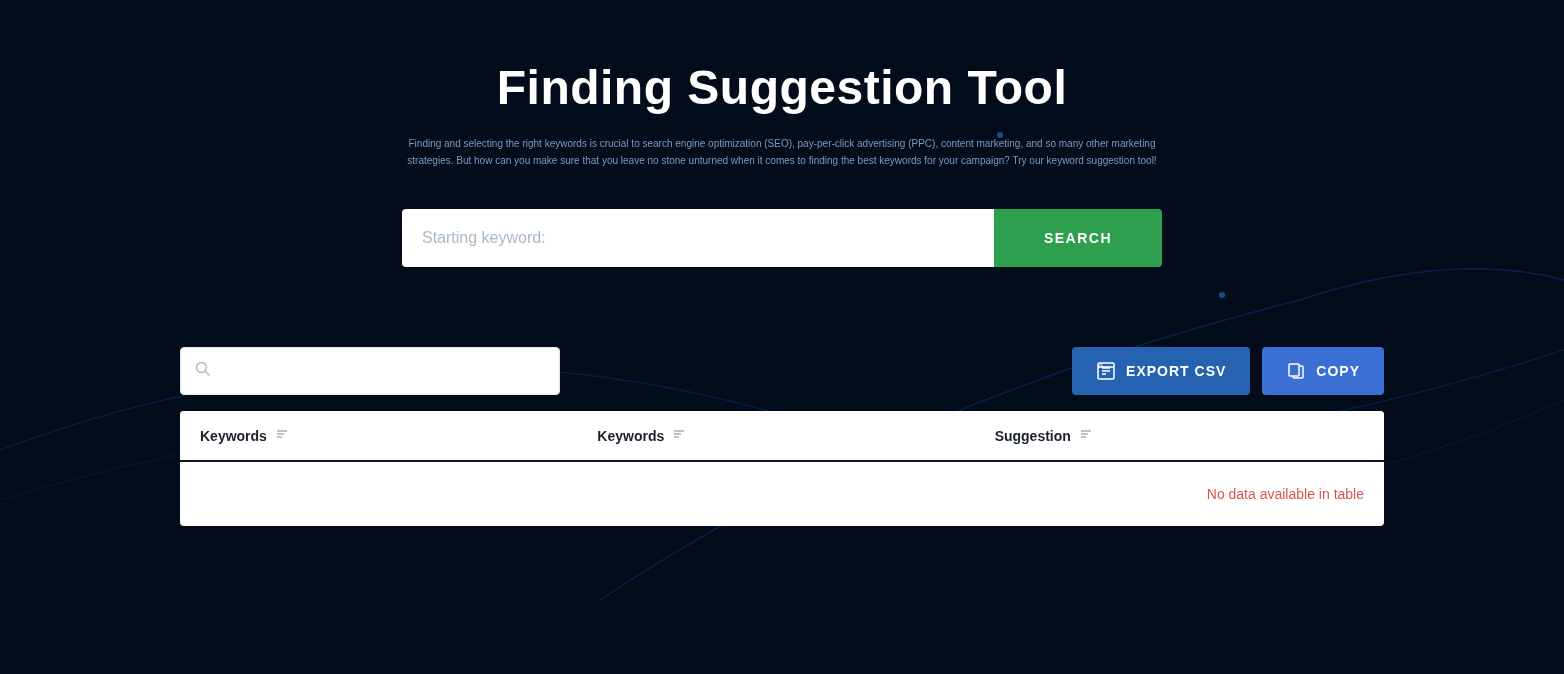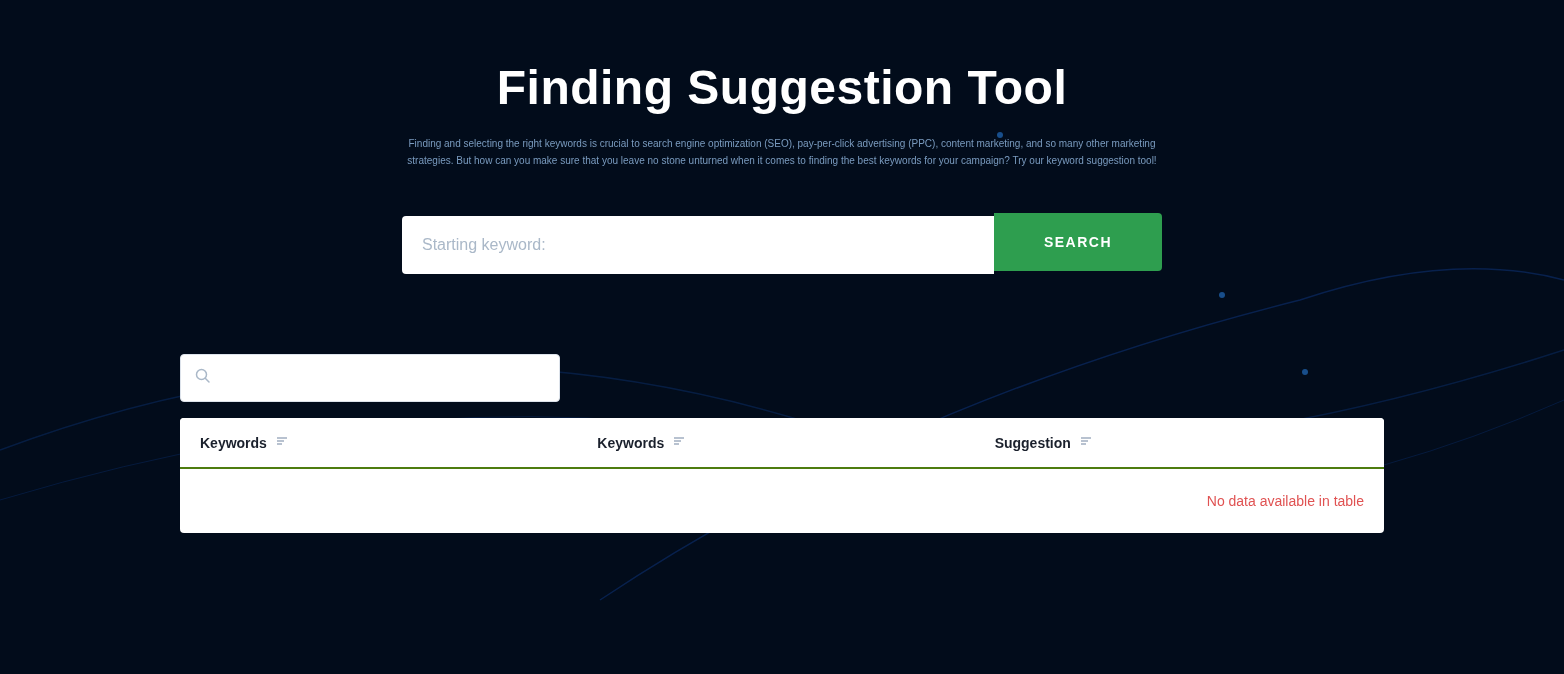--- a/index.html
+++ b/index.html
@@ -67,21 +67,20 @@
     .search-input {
       flex: 1;
       height: 58px;
       padding: 6px 20px;
       font-size: 16px;
       color: #aab8c8;
       background: #ffffff;
       border: none;
       outline: none;
       border-radius: 4px 0 0 4px;
-      margin-top: 7px;
     }
 
     .search-input::placeholder {
       color: #aab8c8;
     }
 
     .search-button {
       height: 58px;
       width: 168px;
       background-color: #2e9e4f;
@@ -180,21 +179,21 @@
     .data-table {
       width: 100%;
       border-collapse: collapse;
       background: #ffffff;
       border-radius: 4px;
       overflow: hidden;
     }
 
     .data-table thead tr {
       background: #ffffff;
-      border-bottom: 2px solid #4d7c0f;
+      border-bottom: 2px solid #0f172a;
     }
 
     .data-table thead th {
       padding: 16px 20px;
       text-align: left;
       font-size: 14px;
       font-weight: 700;
       color: #1a202c;
     }
 
@@ -261,20 +260,45 @@
     <div class="filter-search-box">
       <span class="filter-search-icon">
         <svg width="16" height="16" viewBox="0 0 16 16" fill="none" xmlns="http://www.w3.org/2000/svg">
           <circle cx="6.5" cy="6.5" r="5" stroke="#aab8c8" stroke-width="1.5"></circle>
           <line x1="10.5" y1="10.5" x2="14" y2="14" stroke="#aab8c8" stroke-width="1.5" stroke-linecap="round"></line>
         </svg>
       </span>
       <input type="text" class="filter-search-input" placeholder="" style="">
     </div>
 
+    <div class="action-buttons">
+      <button class="btn-export">
+        <span class="btn-icon">
+          <svg width="20" height="20" viewBox="0 0 20 20" fill="none" xmlns="http://www.w3.org/2000/svg">
+            <rect x="2" y="2" width="16" height="16" rx="1" stroke="white" stroke-width="1.5"></rect>
+            <line x1="6" y1="7" x2="14" y2="7" stroke="white" stroke-width="1.5"></line>
+            <line x1="6" y1="10" x2="14" y2="10" stroke="white" stroke-width="1.5"></line>
+            <line x1="6" y1="13" x2="10" y2="13" stroke="white" stroke-width="1.5"></line>
+            <rect x="3" y="3" width="4" height="3" fill="white" opacity="0.4"></rect>
+            <line x1="2" y1="6" x2="18" y2="6" stroke="white" stroke-width="1.5"></line>
+          </svg>
+        </span>
+        <span>EXPORT CSV</span>
+      </button>
+
+      <button class="btn-copy">
+        <span class="btn-icon">
+          <svg width="20" height="20" viewBox="0 0 20 20" fill="none" xmlns="http://www.w3.org/2000/svg">
+            <rect x="7" y="5" width="10" height="12" rx="1" stroke="white" stroke-width="1.5"></rect>
+            <rect x="3" y="3" width="10" height="12" rx="1" stroke="white" stroke-width="1.5" fill="#3b6fd4"></rect>
+          </svg>
+        </span>
+        <span>COPY</span>
+      </button>
+    </div>
   </div>
 
   <table class="data-table">
     <thead>
       <tr>
         <th class="col-keywords">
           <div class="th-inner">
             <span>Keywords</span>
             <span class="sort-icon">
               <svg width="14" height="14" viewBox="0 0 14 14" fill="none" xmlns="http://www.w3.org/2000/svg">

